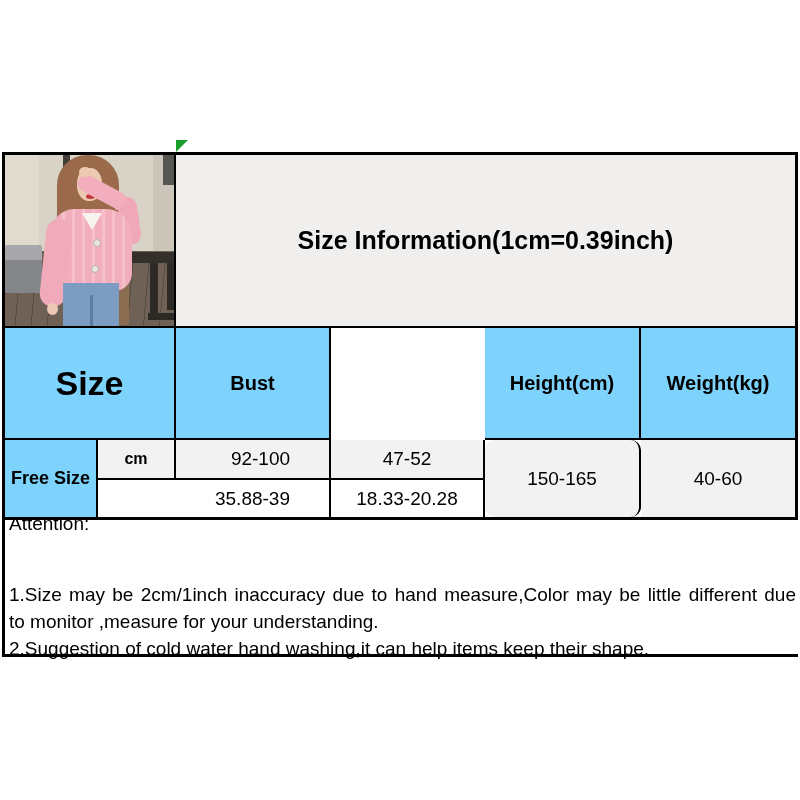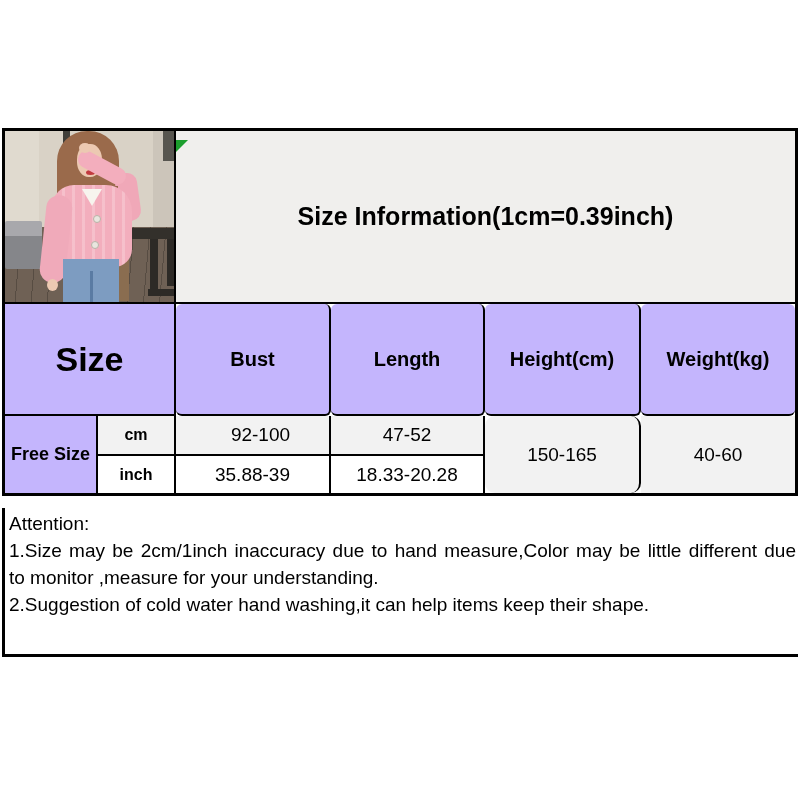--- a/index.html
+++ b/index.html
@@ -1,49 +1,49 @@
 <!DOCTYPE html>
 <html><head>
 <meta charset="utf-8">
 <style>
   html,body{margin:0;padding:0;background:#fff;}
   .canvas{position:relative;width:800px;height:800px;background:#ffffff;
           font-family:"Liberation Sans",sans-serif;color:#000;overflow:hidden;}
 
   
-  .size-table{position:absolute;left:2px;top:128px;width:796px;height:368px;
+  .size-table{position:absolute;left:2px;top:152px;width:796px;height:368px;
               box-sizing:border-box;border:3px solid #000;background:#fff;
               display:grid;
               grid-template-columns:93px 78px 155px 154px 156px 154px;
               grid-template-rows:173px 112px 40px 37px;}
   .cell{box-sizing:border-box;border-right:2px solid #000;border-bottom:2px solid #000;
         display:flex;align-items:center;justify-content:center;text-align:center;
         overflow:hidden;}
   .cell.no-r{border-right:none;}
   .cell.no-b{border-bottom:none;}
-  .bg-head{background:#c4b5fd;}
+  .bg-head{background:#7dd3fc;}
   .bg-light{background:#f2f2f2;}
   .bg-info{background:#f0efed;}
   .t-info{font-size:25px;font-weight:bold;}
   .t-size{font-size:34px;font-weight:bold;}
-  .t-head{font-size:20px;font-weight:bold;border-radius:6px;}
+  .t-head{font-size:20px;font-weight:bold;}
   .t-freesize{font-size:18px;font-weight:bold;}
   .t-unit{font-size:16px;font-weight:bold;}
   .t-val{font-size:19px;}
 
   
   .corner-marker{position:absolute;left:176px;top:140px;width:0;height:0;z-index:6;
                  border-top:12px solid #1b9e2d;border-right:12px solid transparent;}
 
   
   .attention{position:absolute;left:2px;top:508px;width:796px;height:149px;
              box-sizing:border-box;border-left:3px solid #000;border-bottom:3px solid #000;
              padding:2px 2px 0 4px;font-size:19px;line-height:27px;}
   .attn-line{white-space:normal;}
-  .attn-line.stretch{text-align:justify;text-align-last:justify;}
+  .attn-line.stretch{text-align:justify;text-align-last:justify;margin-top:44px;}
 
   
   .photo{position:relative;width:100%;height:100%;background:#d9d2c6;overflow:hidden;}
   .photo div{position:absolute;}
   .wall-left{left:0;top:0;width:34px;height:96px;background:#e0dacf;}
   .wall-shade-right{left:148px;top:0;width:23px;height:98px;background:rgba(0,0,0,0.06);}
   .door-frame{left:58px;top:0;width:7px;height:48px;background:#403e39;}
   .corner-object{left:158px;top:0;width:13px;height:30px;background:#57554f;}
   .floor{left:0;top:96px;width:171px;height:76px;background:#6f6155;
          background-image:repeating-linear-gradient(95deg,rgba(0,0,0,0.22) 0 1px,transparent 1px 16px);}
@@ -110,31 +110,29 @@
         <div class="sleeve-left"></div>
         <div class="hand-left"></div>
         <div class="jeans"></div>
         <div class="jeans-seam"></div>
       </div>
     </div>
     <div class="cell no-r bg-info t-info" style="grid-column:3/7;grid-row:1;">Size Information(1cm=0.39inch)</div>
 
     <div class="cell bg-head t-size" style="grid-column:1/3;grid-row:2;">Size</div>
     <div class="cell bg-head t-head" style="grid-column:3;grid-row:2;">Bust</div>
-    <div class="cell bg-head t-head" style="grid-column:4;grid-row:2;">Length</div>
     <div class="cell bg-head t-head" style="grid-column:5;grid-row:2;">Height(cm)</div>
     <div class="cell no-r bg-head t-head" style="grid-column:6;grid-row:2;">Weight(kg)</div>
 
     <div class="cell no-b bg-head t-freesize" style="grid-column:1;grid-row:3/5;">Free Size</div>
     <div class="cell bg-light t-unit" style="grid-column:2;grid-row:3;">cm</div>
     <div class="cell bg-light t-val" style="grid-column:3;grid-row:3;padding-left:16px;">92-100</div>
     <div class="cell bg-light t-val" style="grid-column:4;grid-row:3;">47-52</div>
     <div class="cell no-b bg-light t-val" style="grid-column:5;grid-row:3/5;border-radius:10px;">150-165</div>
     <div class="cell no-r no-b bg-light t-val" style="grid-column:6;grid-row:3/5;">40-60</div>
-    <div class="cell no-b t-unit" style="grid-column:2;grid-row:4;">inch</div>
     <div class="cell no-b t-val" style="grid-column:3;grid-row:4;">35.88-39</div>
     <div class="cell no-b t-val" style="grid-column:4;grid-row:4;text-align:center;">18.33-20.28</div>
   </div>
 
   <div class="corner-marker"></div>
 
   <div class="attention">
     <div class="attn-line">Attention:</div>
     <div class="attn-line stretch">1.Size may be 2cm/1inch inaccuracy due to hand measure,Color may be little different due</div>
     <div class="attn-line">to monitor ,measure for your understanding.</div>

